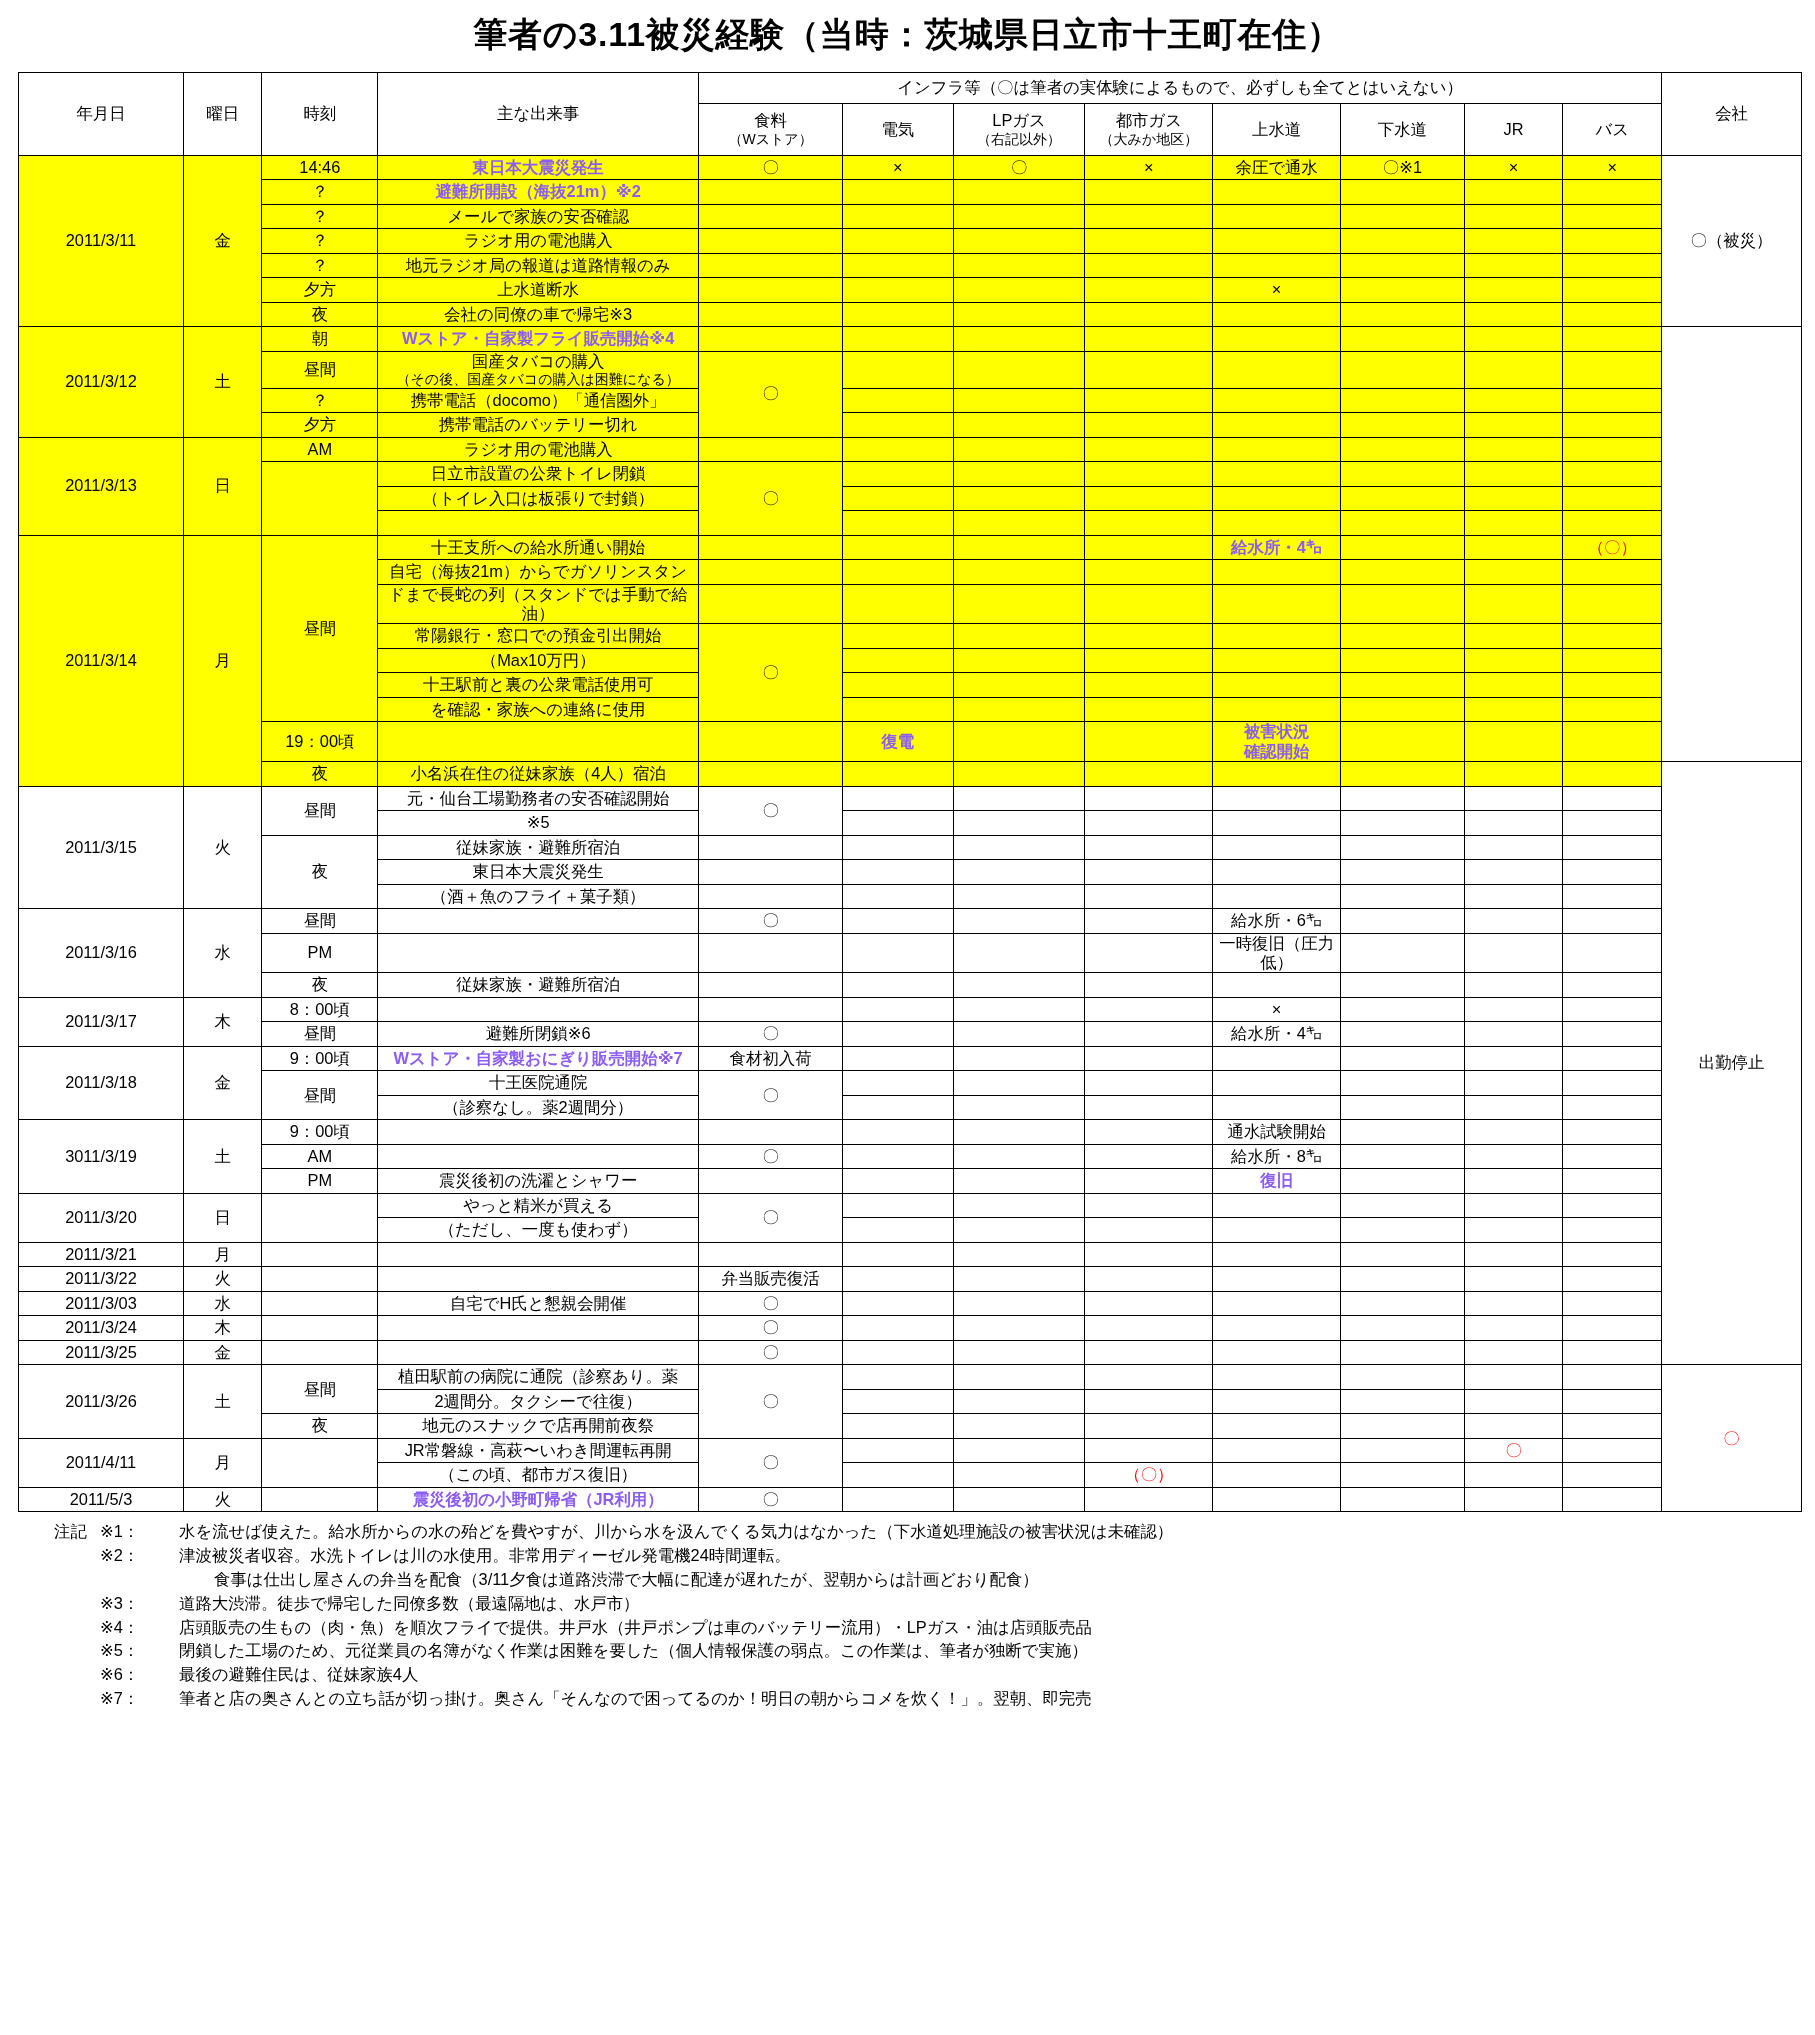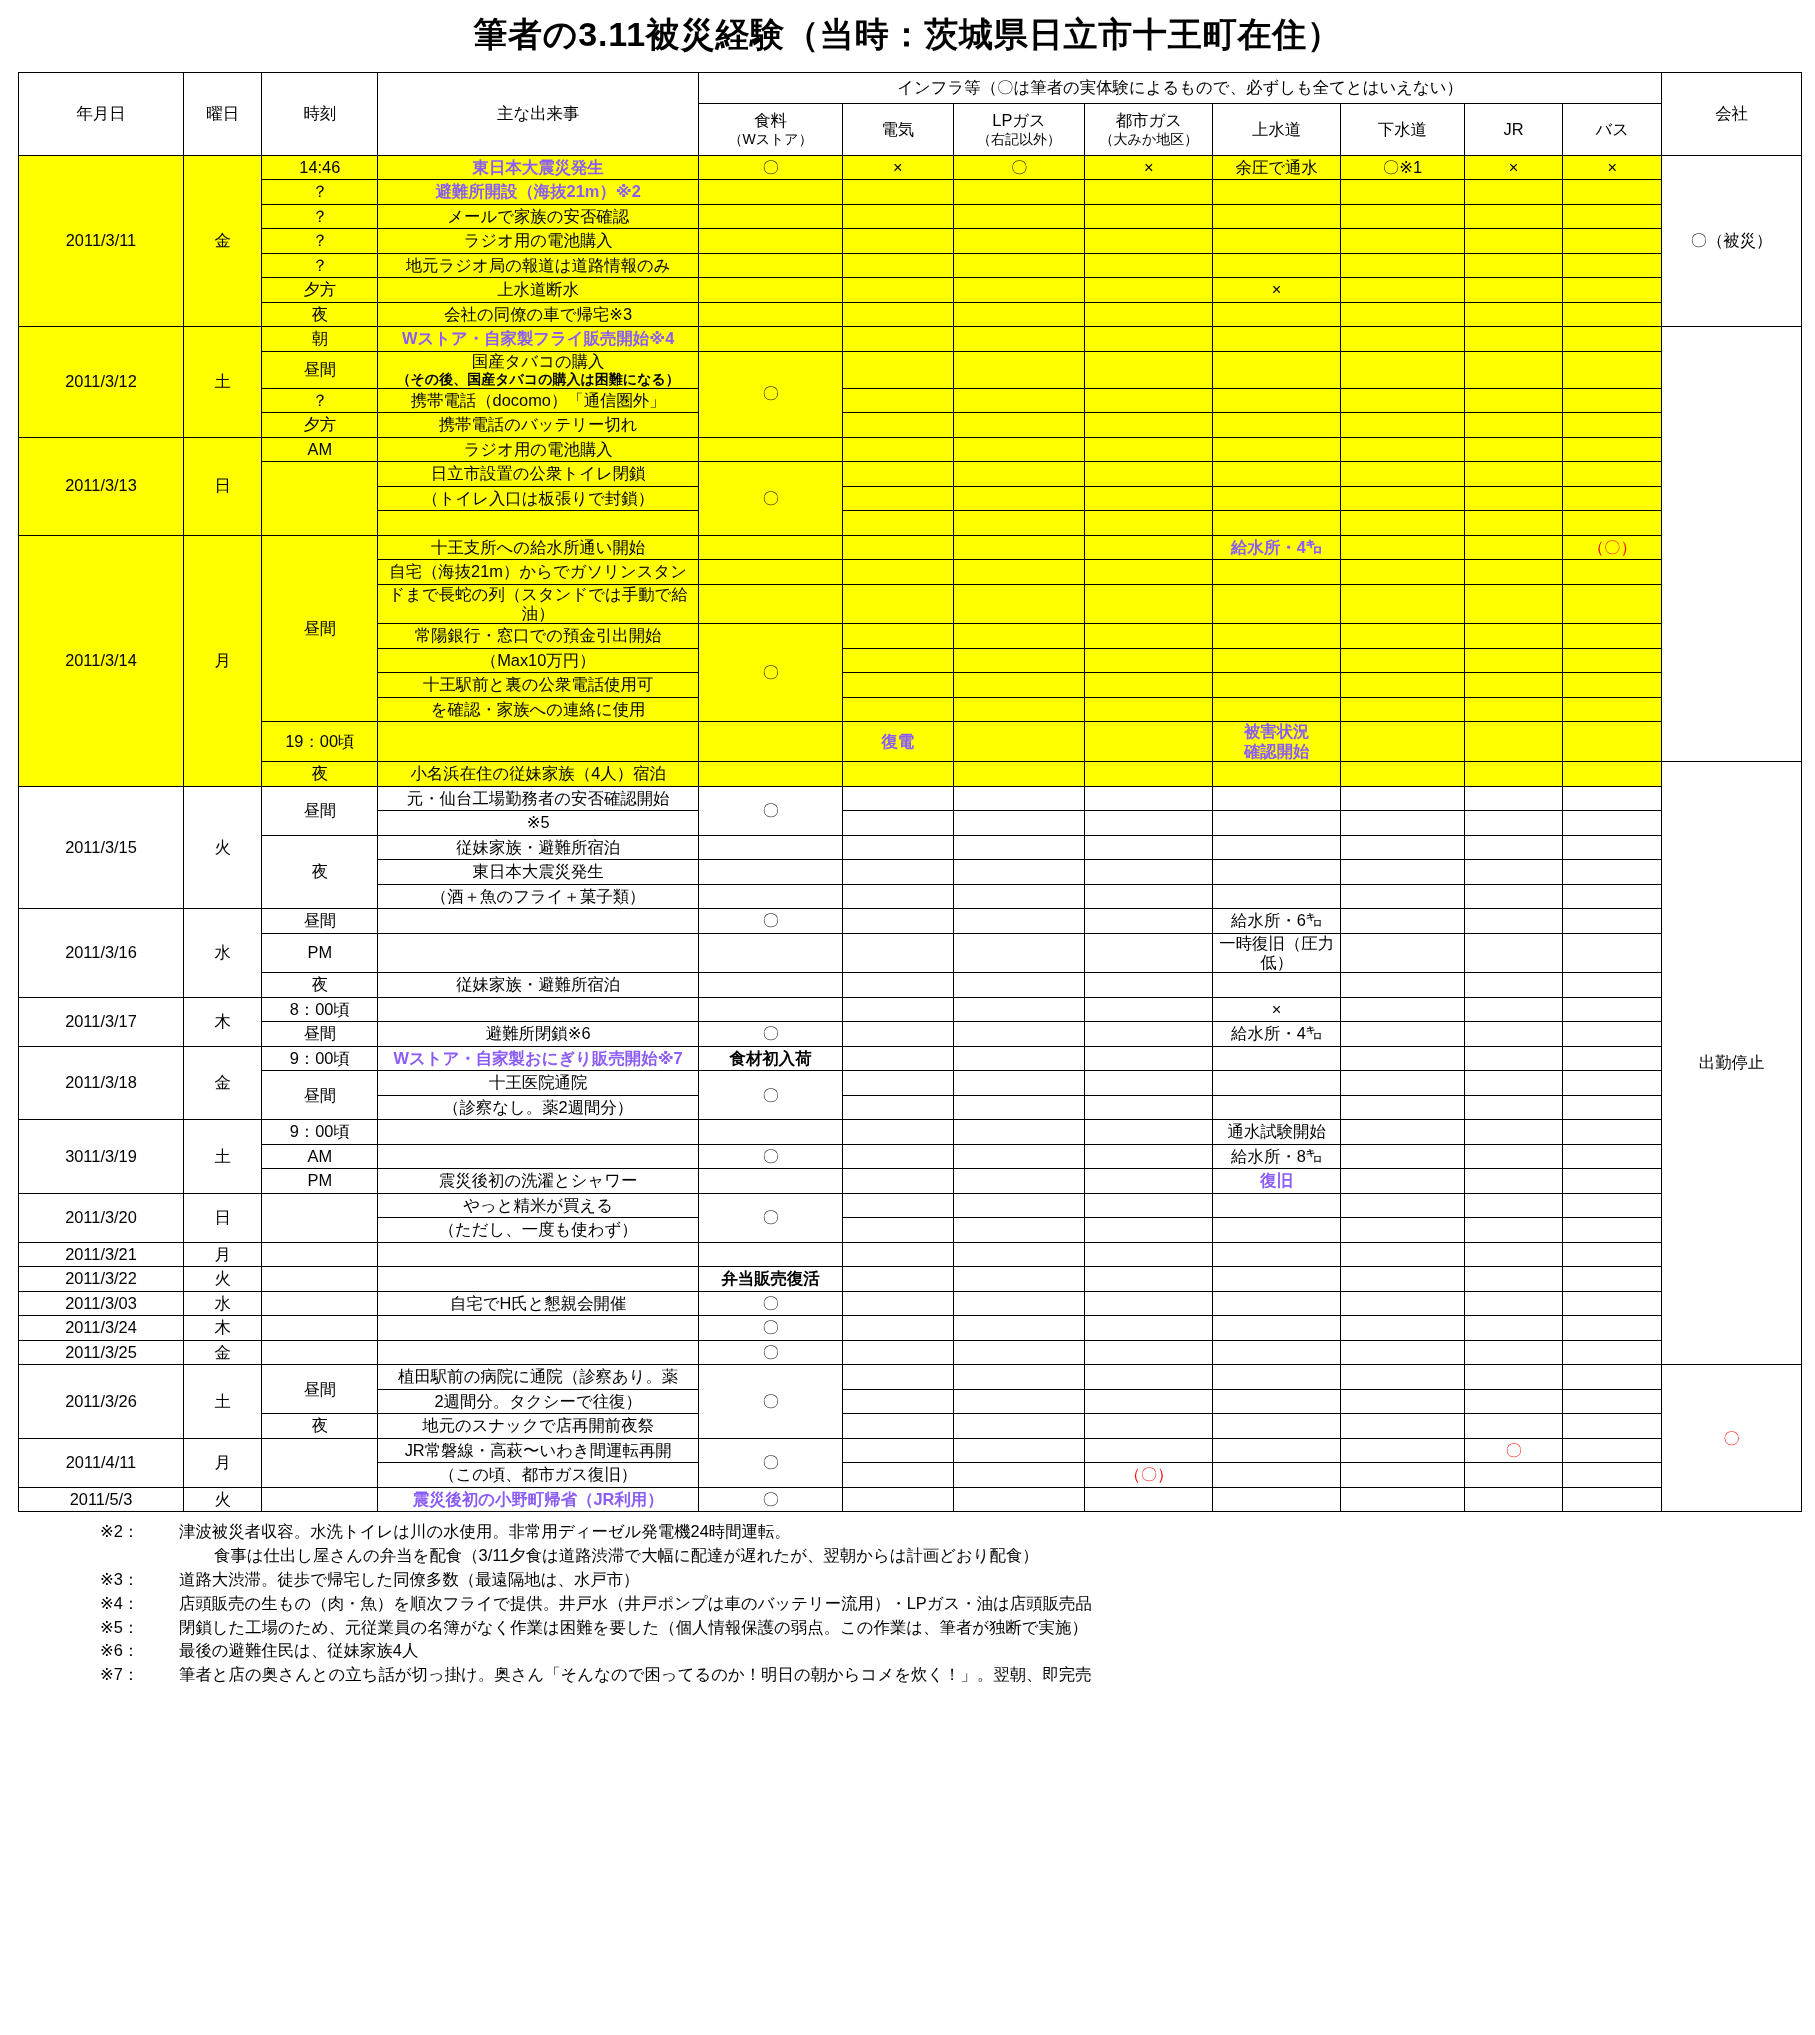--- a/index.html
+++ b/index.html
@@ -30,21 +30,21 @@
     padding:0 1.6px;
     line-height:1.18;
     overflow:hidden;
   }
   th{font-weight:normal;margin-top:8px;}
   .hdr{height:29.5px;}
   .yellow{background:#ffff00;}
   .red{color:#ff0000;}
   .redb{color:#8b5cf6;font-weight:bold;}
   .small{font-size:13px;}
-  .xsmall{font-size:11.5px;font-weight:bold;}
+  .xsmall{font-size:11.5px;}
   .tiny{font-size:10.6px;}
   .row{height:24.5px;}
   .ev{font-size:17px;}
   .notes{
     margin:8.2px 0 0 0;
     font-size:16.4px;
     line-height:1.45;
   }
   .notes .nrow{display:flex;align-items:flex-start;}
   .notes .lbl{width:82px;flex:none;padding-left:36px;box-sizing:border-box;}
@@ -755,20 +755,25 @@
           <td class="vlabel"></td>
           <td class="vlabel"></td>
           <td class="vlabel"></td>
         </tr>
       </tbody>
   </table>
 
   <div class="notes">
     <div id="notes-host">
         <div class="nrow">
+          <div class="lbl">注記</div>
+          <div class="mark">※1：</div>
+          <div class="txt">水を流せば使えた。給水所からの水の殆どを費やすが、川から水を汲んでくる気力はなかった（下水道処理施設の被害状況は未確認）</div>
+        </div>
+        <div class="nrow">
           <div class="lbl"></div>
           <div class="mark">※2：</div>
           <div class="txt">津波被災者収容。水洗トイレは川の水使用。非常用ディーゼル発電機24時間運転。</div>
         </div>
         <div class="cont">食事は仕出し屋さんの弁当を配食（3/11夕食は道路渋滞で大幅に配達が遅れたが、翌朝からは計画どおり配食）</div>
         <div class="nrow">
           <div class="lbl"></div>
           <div class="mark">※3：</div>
           <div class="txt">道路大渋滞。徒歩で帰宅した同僚多数（最遠隔地は、水戸市）</div>
         </div>

